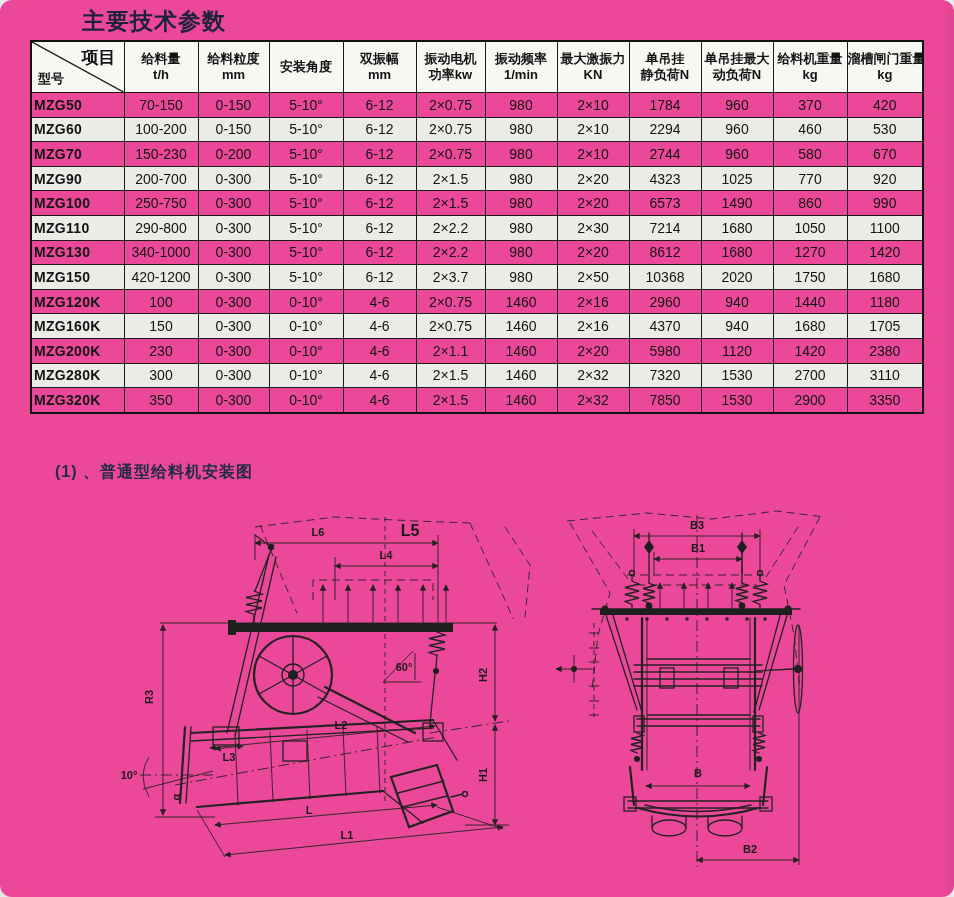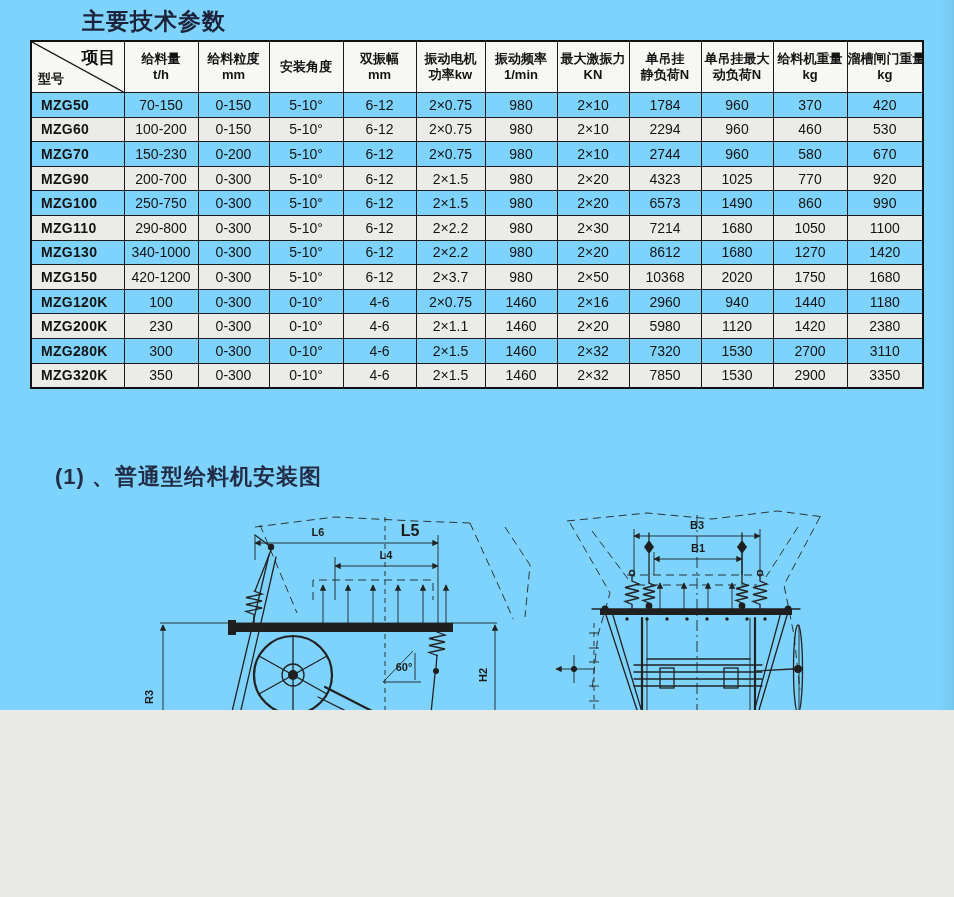--- a/index.html
+++ b/index.html
@@ -1,30 +1,30 @@
 <!DOCTYPE html>
 <html><head>
 <meta charset="utf-8">
 <style>
   html,body{margin:0;padding:0;background:#e9e9e6;}
-  .page{position:relative;width:954px;height:710px;background:#7dd3fc;overflow:hidden;
-        font-family:"Liberation Sans","DejaVu Sans",sans-serif;color:#161616;}
+  .page{position:relative;width:954px;height:897px;background:#ec4899;overflow:hidden;
+        font-family:"Liberation Sans","DejaVu Sans",sans-serif;color:#161616;border-radius:12px;}
   .page::after{content:"";position:absolute;top:0;right:0;width:14px;height:100%;
         background:linear-gradient(to right,rgba(0,0,0,0),rgba(0,0,0,.06));pointer-events:none;}
   .doc-title{position:absolute;left:82px;top:6px;font-size:23px;font-weight:bold;color:#1c2238;letter-spacing:1px;}
-  .section-caption{position:absolute;left:55px;top:462px;font-size:22px;font-weight:bold;color:#232c47;letter-spacing:1px;}
+  .section-caption{position:absolute;left:55px;top:462px;font-size:16px;font-weight:bold;color:#232c47;letter-spacing:1px;}
 
   .spec-table{position:absolute;left:30px;top:40px;width:892px;border-collapse:collapse;table-layout:fixed;}
   .spec-table td,.spec-table th{border:1.4px solid #1b1b1b;padding:0;text-align:center;
         font-size:14px;color:#131313;overflow:hidden;white-space:nowrap;}
   .spec-table thead th{height:50px;font-size:13px;font-weight:bold;line-height:1.25;background:#f7f7f3;}
   .spec-table tbody td{height:23.6px;}
   .spec-table{border:2px solid #111;}
   .spec-table tbody tr:nth-child(even) td{background:#ebebe7;}
-  .spec-table tbody td.model{text-align:left;padding-left:9px;font-weight:bold;letter-spacing:.3px;}
+  .spec-table tbody td.model{text-align:left;padding-left:2px;font-weight:bold;letter-spacing:.3px;}
   .corner-cell{position:relative;}
   .corner-cell svg{position:absolute;inset:0;width:100%;height:100%;}
   .corner-top{position:absolute;top:5px;right:8px;font-size:17px;font-weight:bold;}
   .corner-bottom{position:absolute;bottom:5px;left:6px;font-size:13px;font-weight:bold;}
 
   .diagram{position:absolute;}
   .diagram svg{display:block;}
   .dwg{stroke:#222;fill:none;stroke-width:1.3;stroke-linecap:round;}
   .thick{stroke-width:2.2;}
   .thin{stroke-width:.9;}
@@ -234,20 +234,34 @@
           <td>4-6</td>
           <td>2×0.75</td>
           <td>1460</td>
           <td>2×16</td>
           <td>2960</td>
           <td>940</td>
           <td>1440</td>
           <td>1180</td>
         </tr>
         <tr>
+          <td class="model">MZG160K</td>
+          <td>150</td>
+          <td>0-300</td>
+          <td>0-10°</td>
+          <td>4-6</td>
+          <td>2×0.75</td>
+          <td>1460</td>
+          <td>2×16</td>
+          <td>4370</td>
+          <td>940</td>
+          <td>1680</td>
+          <td>1705</td>
+        </tr>
+        <tr>
           <td class="model">MZG200K</td>
           <td>230</td>
           <td>0-300</td>
           <td>0-10°</td>
           <td>4-6</td>
           <td>2×1.1</td>
           <td>1460</td>
           <td>2×20</td>
           <td>5980</td>
           <td>1120</td>

